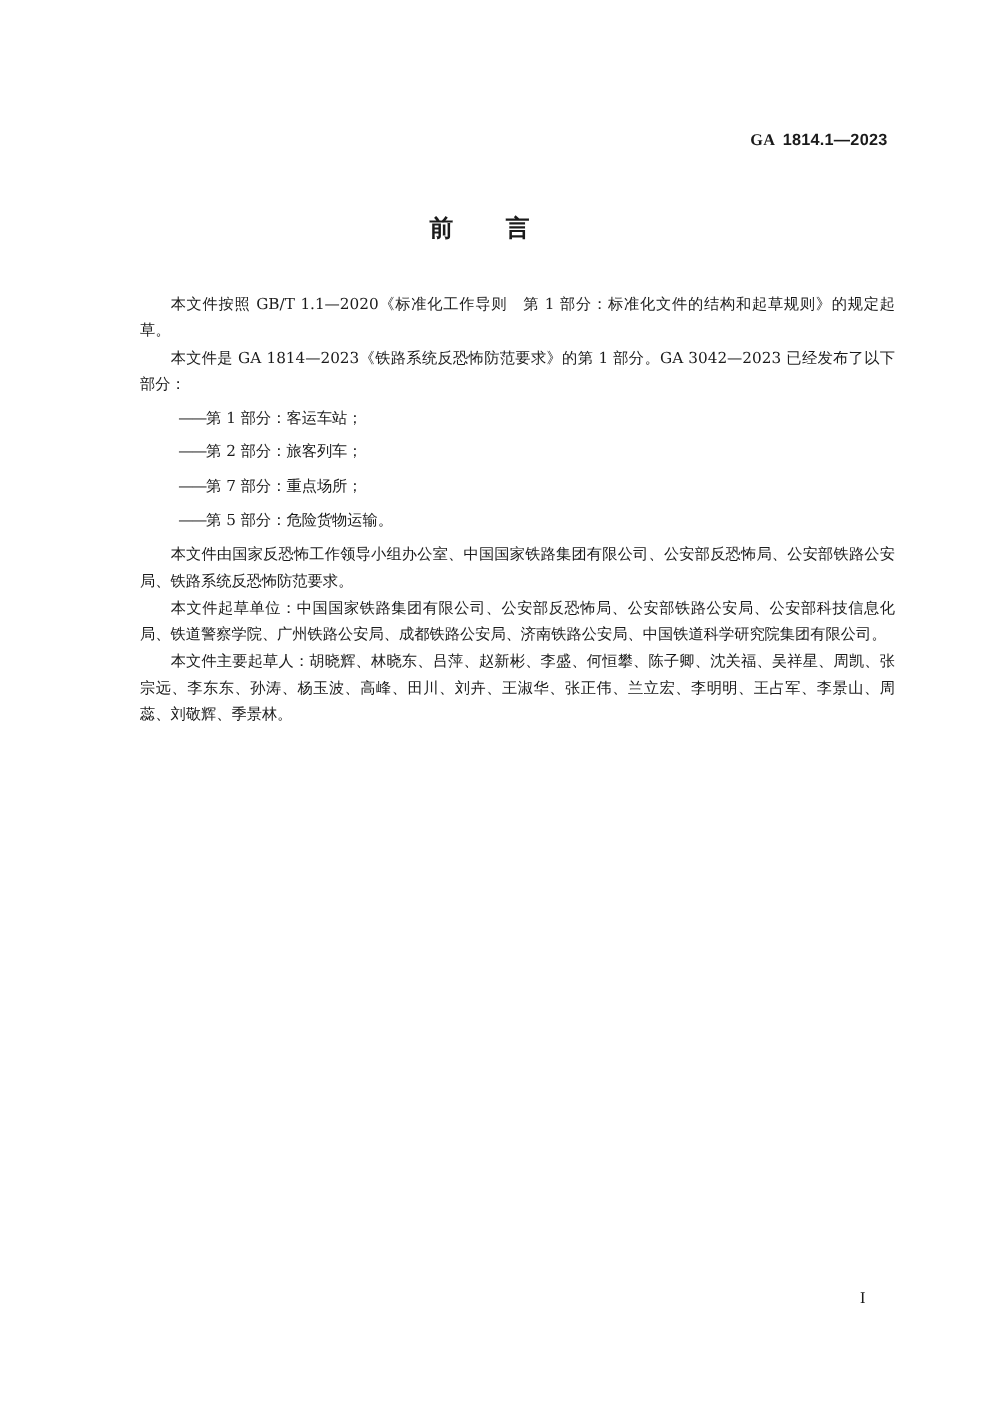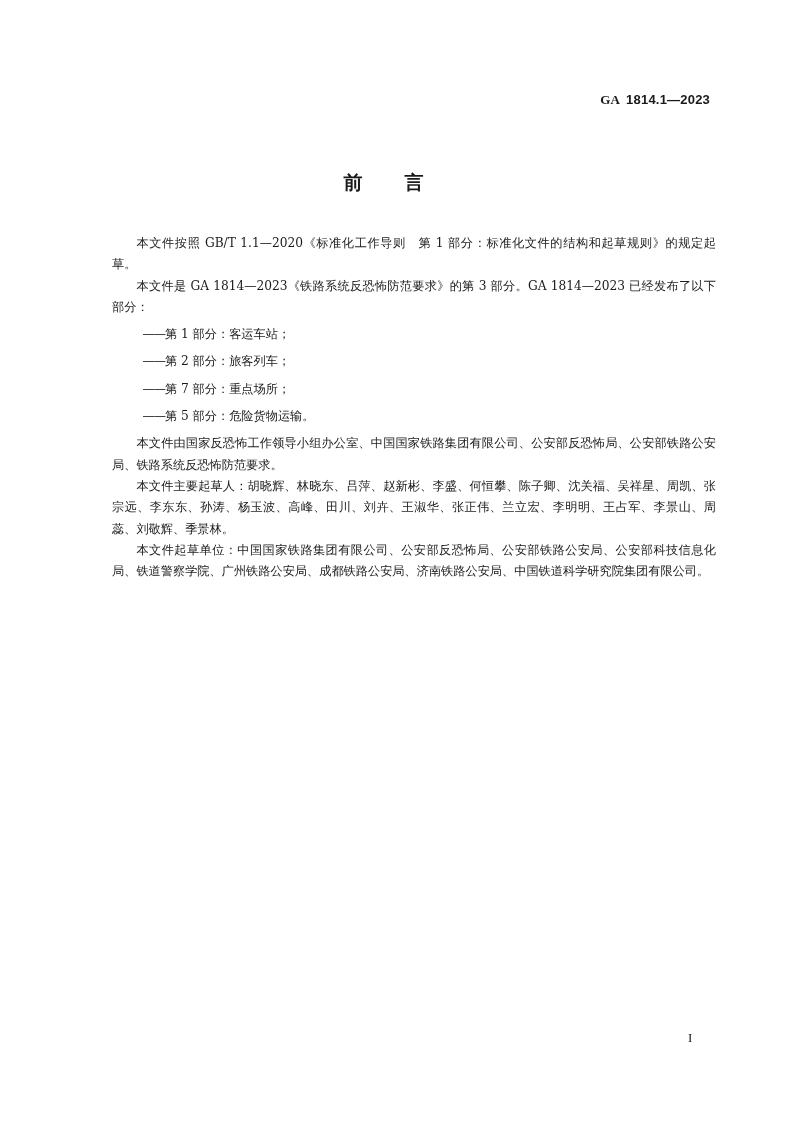--- a/index.html
+++ b/index.html
@@ -2,21 +2,21 @@
 <html><head>
   <meta charset="utf-8">
   <style>
     html, body { margin: 0; padding: 0; background: #ffffff; }
     body {
       width: 794px; height: 1123px; position: relative; overflow: hidden;
       font-family: "DejaVu Serif", "Liberation Serif", serif;
       color: #1a1a1a;
     }
     .doc-code {
-      position: absolute; top: 92px; right: 84px;
+      position: absolute; top: 104px; right: 84px;
       font-family: "Liberation Sans", sans-serif;
       font-size: 13px; font-weight: bold; letter-spacing: 0.2px;
     }
     .doc-code .ga { font-family: "Liberation Serif", serif; font-weight: bold; margin-right: 6px; }
     .title {
       position: absolute; top: 170px; left: 0; width: 767px; text-align: center;
       font-family: "DejaVu Sans", sans-serif; font-size: 19px; font-weight: bold;
       letter-spacing: 0;
     }
     .title span { display: inline-block; }
@@ -39,23 +39,23 @@
 <div class="doc-code">
   <span class="ga">GA</span><span>1814.1—2023</span>
 </div>
 
 <div class="title">
   <span>前</span><span class="gap"></span><span>言</span>
 </div>
 
 <div class="body-text">
   <p class="para">本文件按照 GB/T 1.1—2020《标准化工作导则　第 1 部分：标准化文件的结构和起草规则》的规定起草。</p>
-  <p class="para">本文件是 GA 1814—2023《铁路系统反恐怖防范要求》的第 3 部分。GA 1814—2023 已经发布了以下部分：</p>
+  <p class="para">本文件是 GA 1814—2023《铁路系统反恐怖防范要求》的第 1 部分。GA 3042—2023 已经发布了以下部分：</p>
   <p class="list-item"><span class="dash">——</span><span>第 1 部分：客运车站；</span></p>
   <p class="list-item"><span class="dash">——</span><span>第 2 部分：旅客列车；</span></p>
   <p class="list-item"><span class="dash">——</span><span>第 7 部分：重点场所；</span></p>
   <p class="list-item"><span class="dash">——</span><span>第 5 部分：危险货物运输。</span></p>
   <p class="para">本文件由国家反恐怖工作领导小组办公室、中国国家铁路集团有限公司、公安部反恐怖局、公安部铁路公安局、铁路系统反恐怖防范要求。</p>
+  <p class="para">本文件起草单位：中国国家铁路集团有限公司、公安部反恐怖局、公安部铁路公安局、公安部科技信息化局、铁道警察学院、广州铁路公安局、成都铁路公安局、济南铁路公安局、中国铁道科学研究院集团有限公司。</p>
   <p class="para">本文件主要起草人：胡晓辉、林晓东、吕萍、赵新彬、李盛、何恒攀、陈子卿、沈关福、吴祥星、周凯、张宗远、李东东、孙涛、杨玉波、高峰、田川、刘卉、王淑华、张正伟、兰立宏、李明明、王占军、李景山、周蕊、刘敬辉、季景林。</p>
-  <p class="para">本文件起草单位：中国国家铁路集团有限公司、公安部反恐怖局、公安部铁路公安局、公安部科技信息化局、铁道警察学院、广州铁路公安局、成都铁路公安局、济南铁路公安局、中国铁道科学研究院集团有限公司。</p>
 </div>
 
 <div class="page-number">I</div>
 
 </body></html>

